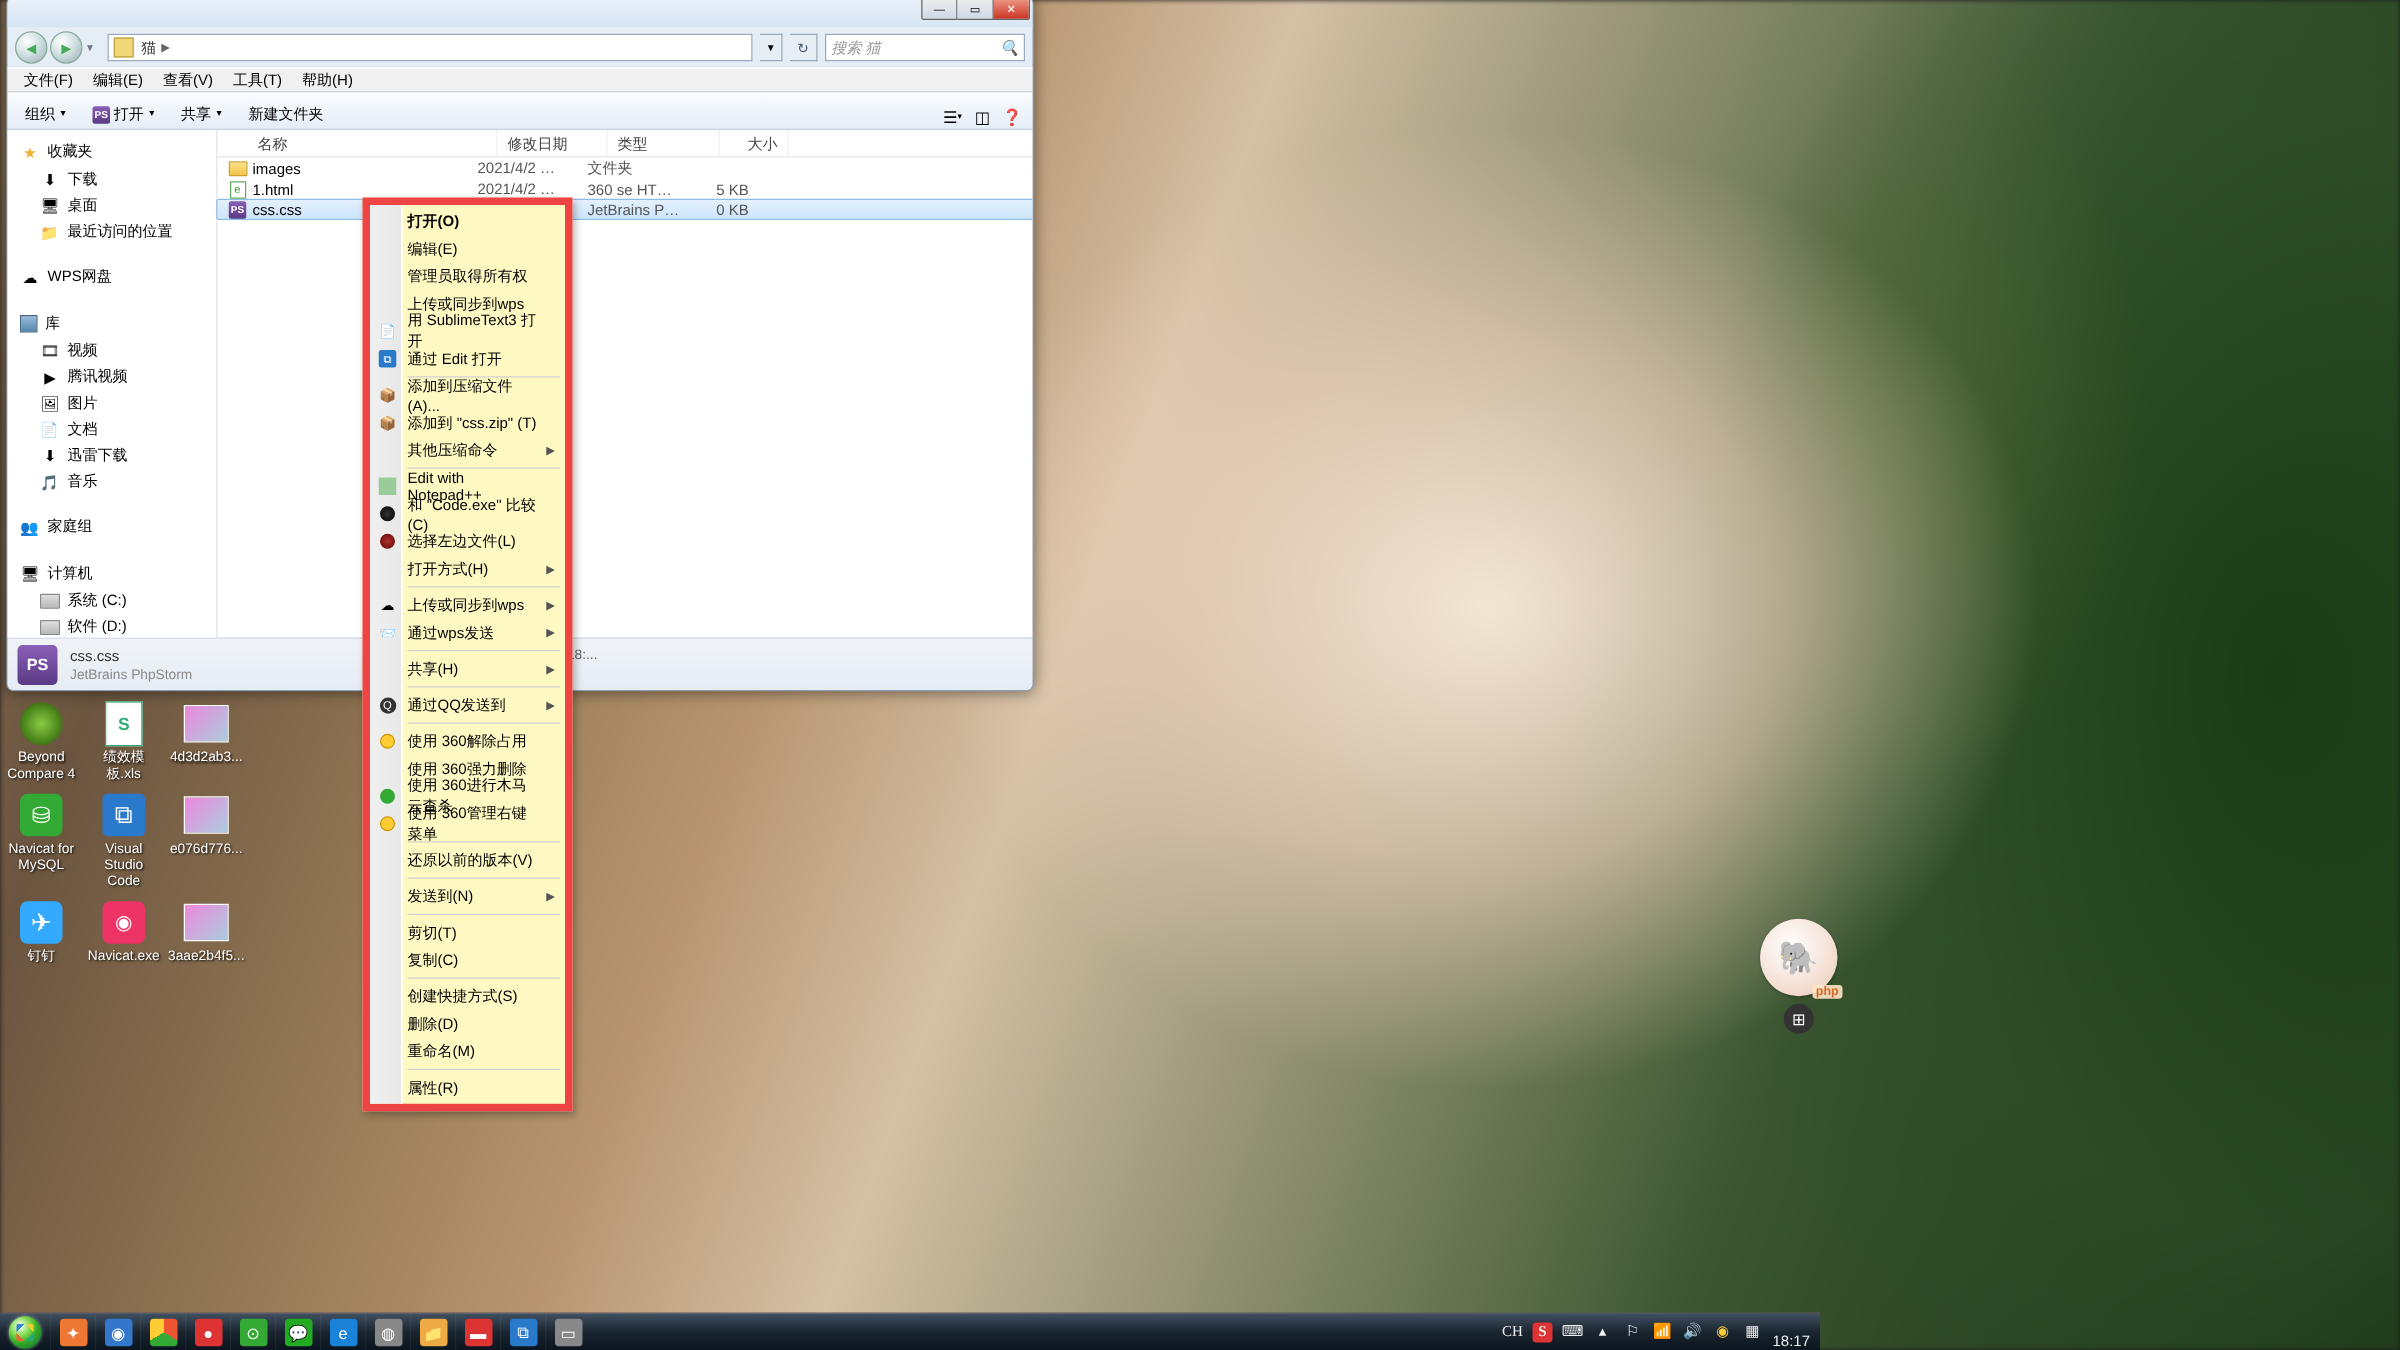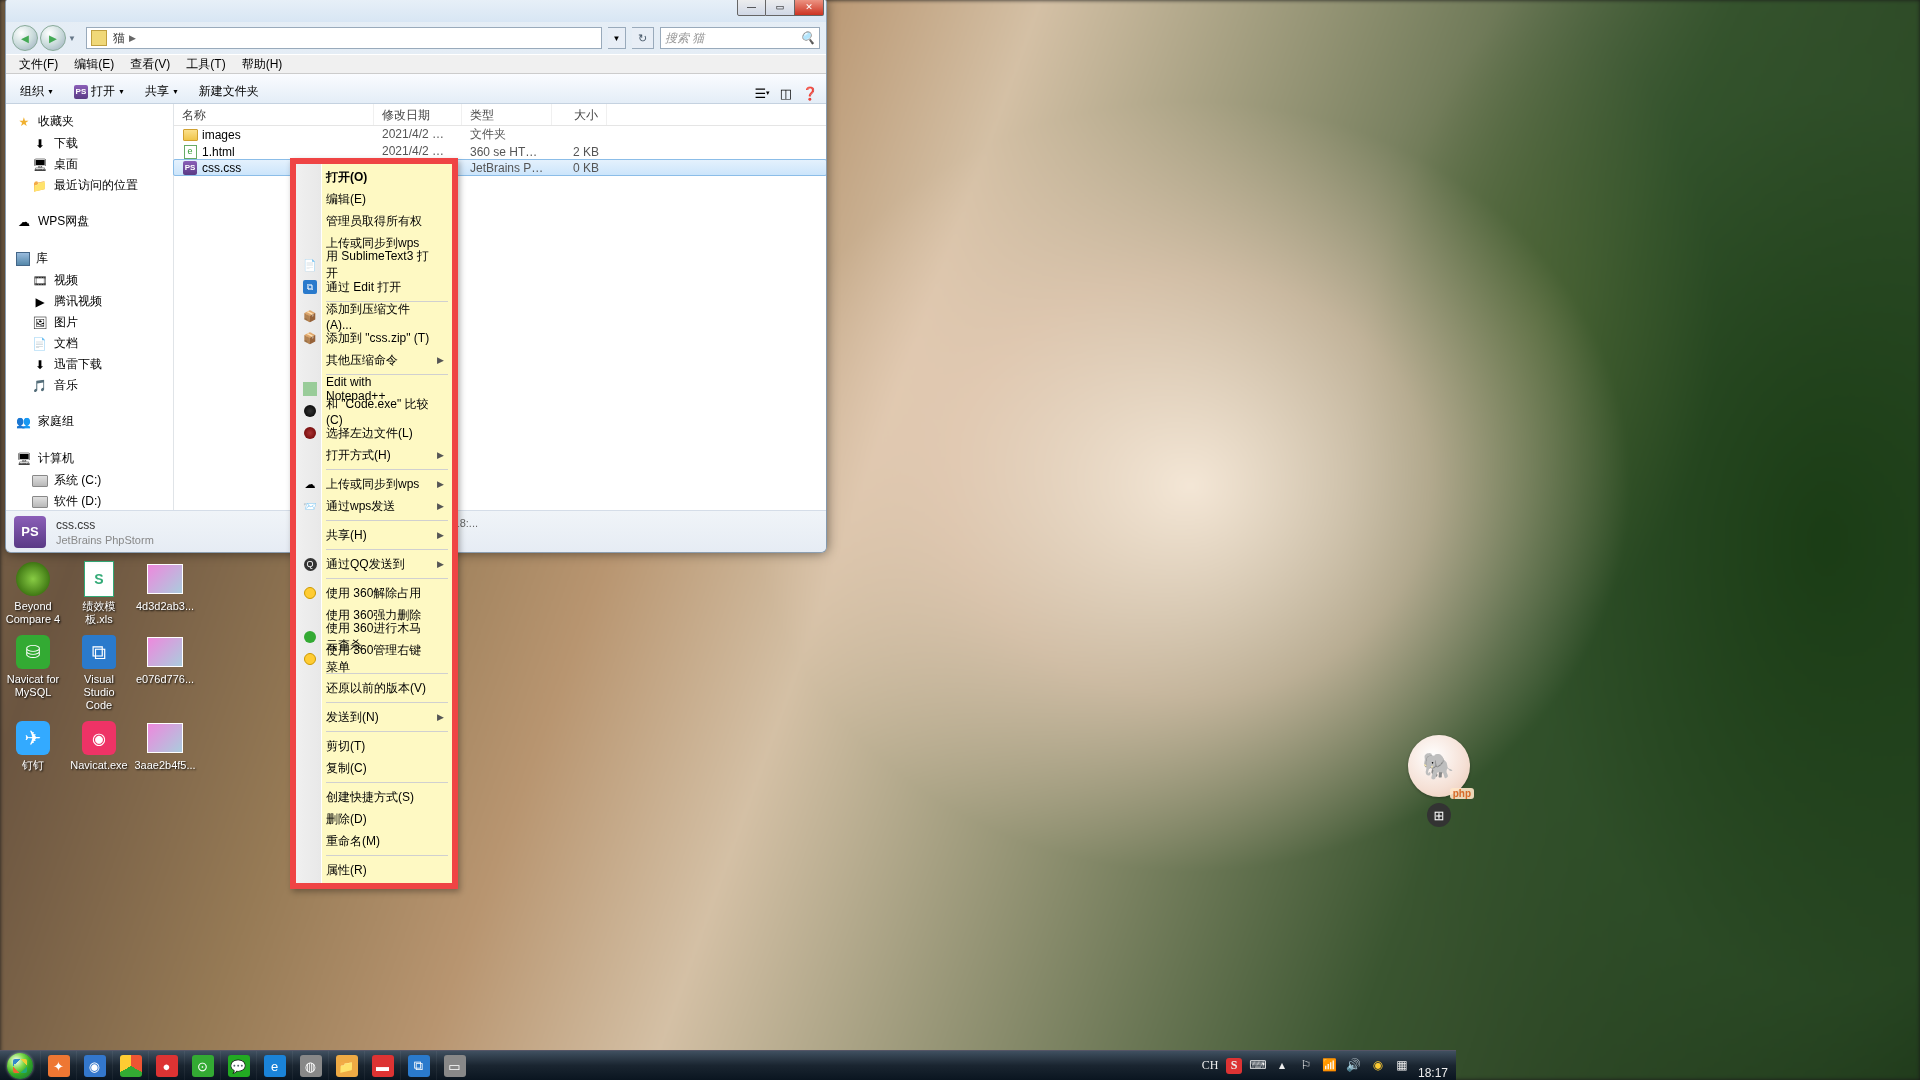--- a/index.html
+++ b/index.html
@@ -55,21 +55,21 @@
 .side-head { display: flex; align-items: center; gap: 6px; padding: 3px 10px; cursor: pointer; }
 .side-item { display: flex; align-items: center; gap: 6px; padding: 2px 10px 2px 26px; cursor: pointer; }
 .side-ic { width: 16px; height: 16px; display: inline-flex; align-items: center; justify-content: center; font-size: 12px; }
 .star { color: #f0b030; }
 .drive-ic { width: 16px; height: 12px; background: linear-gradient(#e0e0e0,#b8b8b8); border: 1px solid #888; border-radius: 1px; }
 .lib-ic { width: 14px; height: 14px; background: linear-gradient(#9bd,#58a); border: 1px solid #468; }
 
 .filelist { flex: 1; font-size: 12px; position: relative; }
 .columns { display: flex; height: 22px; border-bottom: 1px solid #e5e5e5; color: #444; }
 .col { padding: 3px 8px; border-right: 1px solid #f0f0f0; cursor: pointer; }
-.col.name { width: 200px; }
+.col.name { width: 200px; margin-left: 24px; }
 .col.date { width: 88px; }
 .col.type { width: 90px; }
 .col.size { width: 55px; text-align: right; }
 .row { display: flex; height: 17px; align-items: center; }
 .row.selected { background: linear-gradient(#e4f1fd, #cce5fb); border: 1px solid #8bbde8; border-radius: 2px; margin: -1px; }
 .row .cell { padding: 0 8px; overflow: hidden; white-space: nowrap; text-overflow: ellipsis; }
 .row .name { width: 200px; display: flex; align-items: center; gap: 4px; }
 .row .date { width: 88px; color: #555; }
 .row .type { width: 90px; color: #555; }
 .row .size { width: 55px; text-align: right; color: #555; }
@@ -298,21 +298,21 @@
           </div>
           <div class="row">
             <div class="cell name">
               <span class="file-ic">
                 <span class="html-ic">e</span>
               </span>
               <span>1.html</span>
             </div>
             <div class="cell date">2021/4/2 星期五 ...</div>
             <div class="cell type">360 se HTML Do...</div>
-            <div class="cell size">2 KB</div>
+            <div class="cell size">5 KB</div>
           </div>
           <div class="row selected">
             <div class="cell name">
               <span class="file-ic">
                 <span class="ps-ic">PS</span>
               </span>
               <span>css.css</span>
             </div>
             <div class="cell date">2021/4/22 星期...</div>
             <div class="cell type">JetBrains PhpSto...</div>

